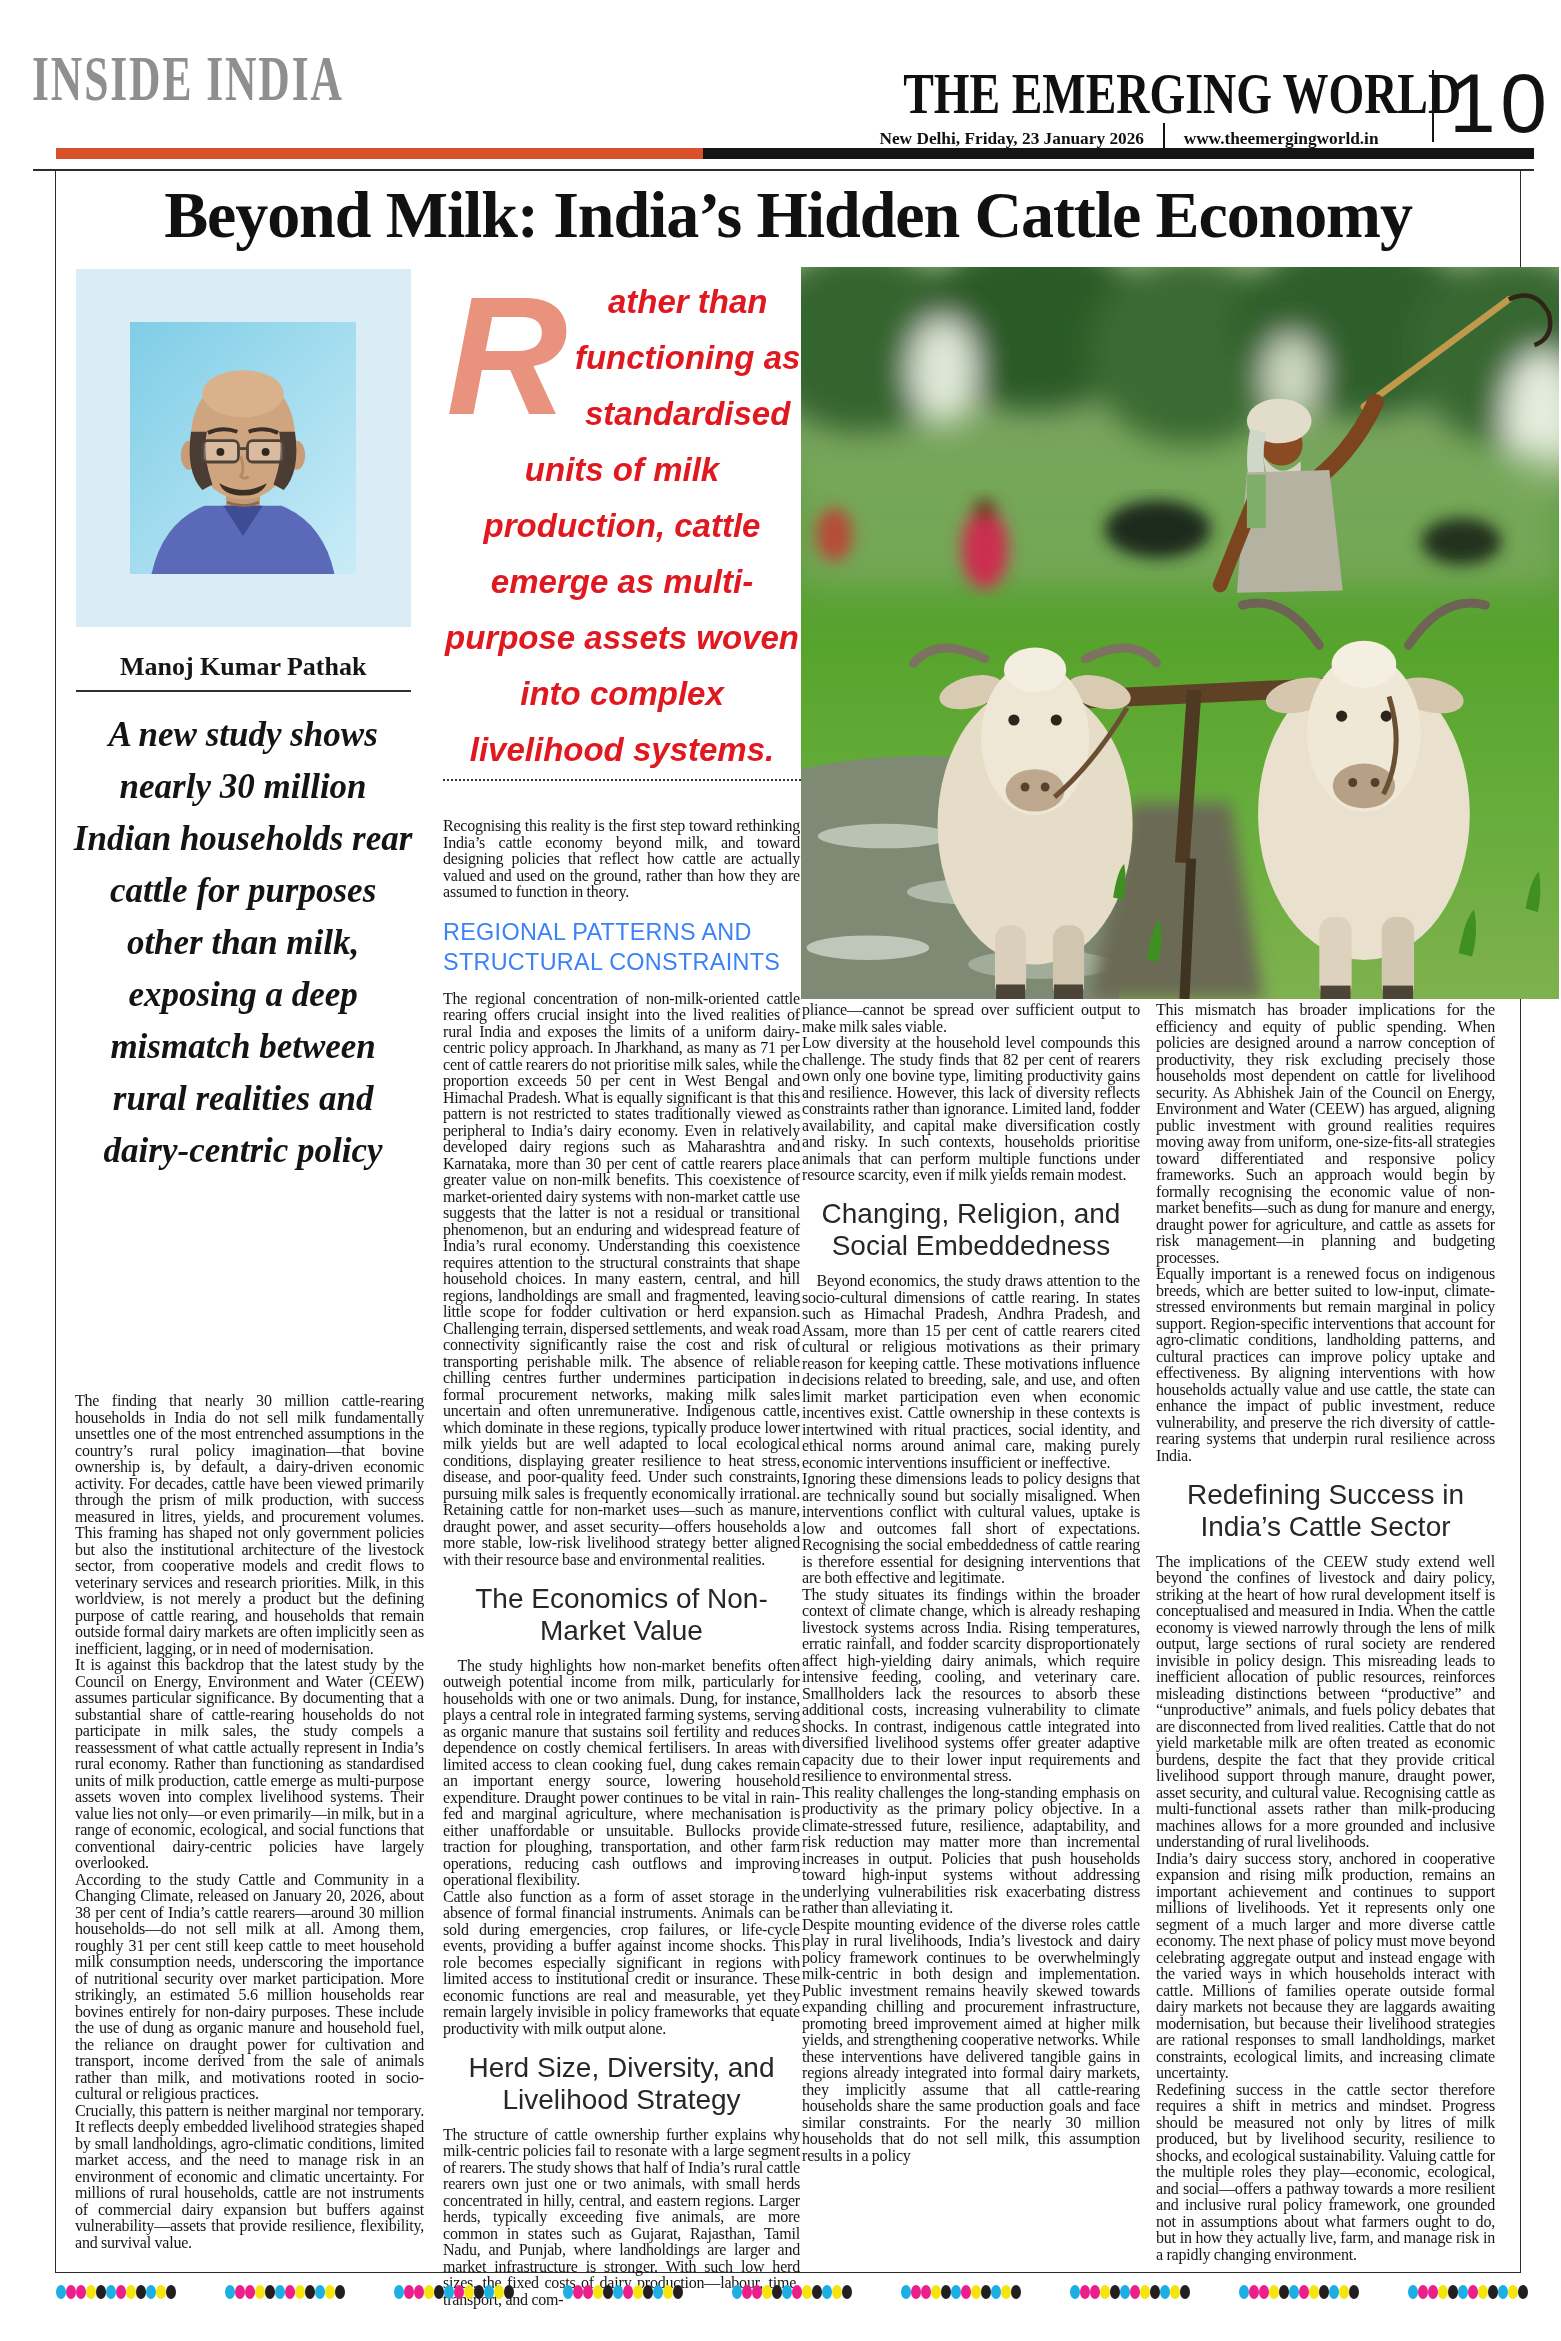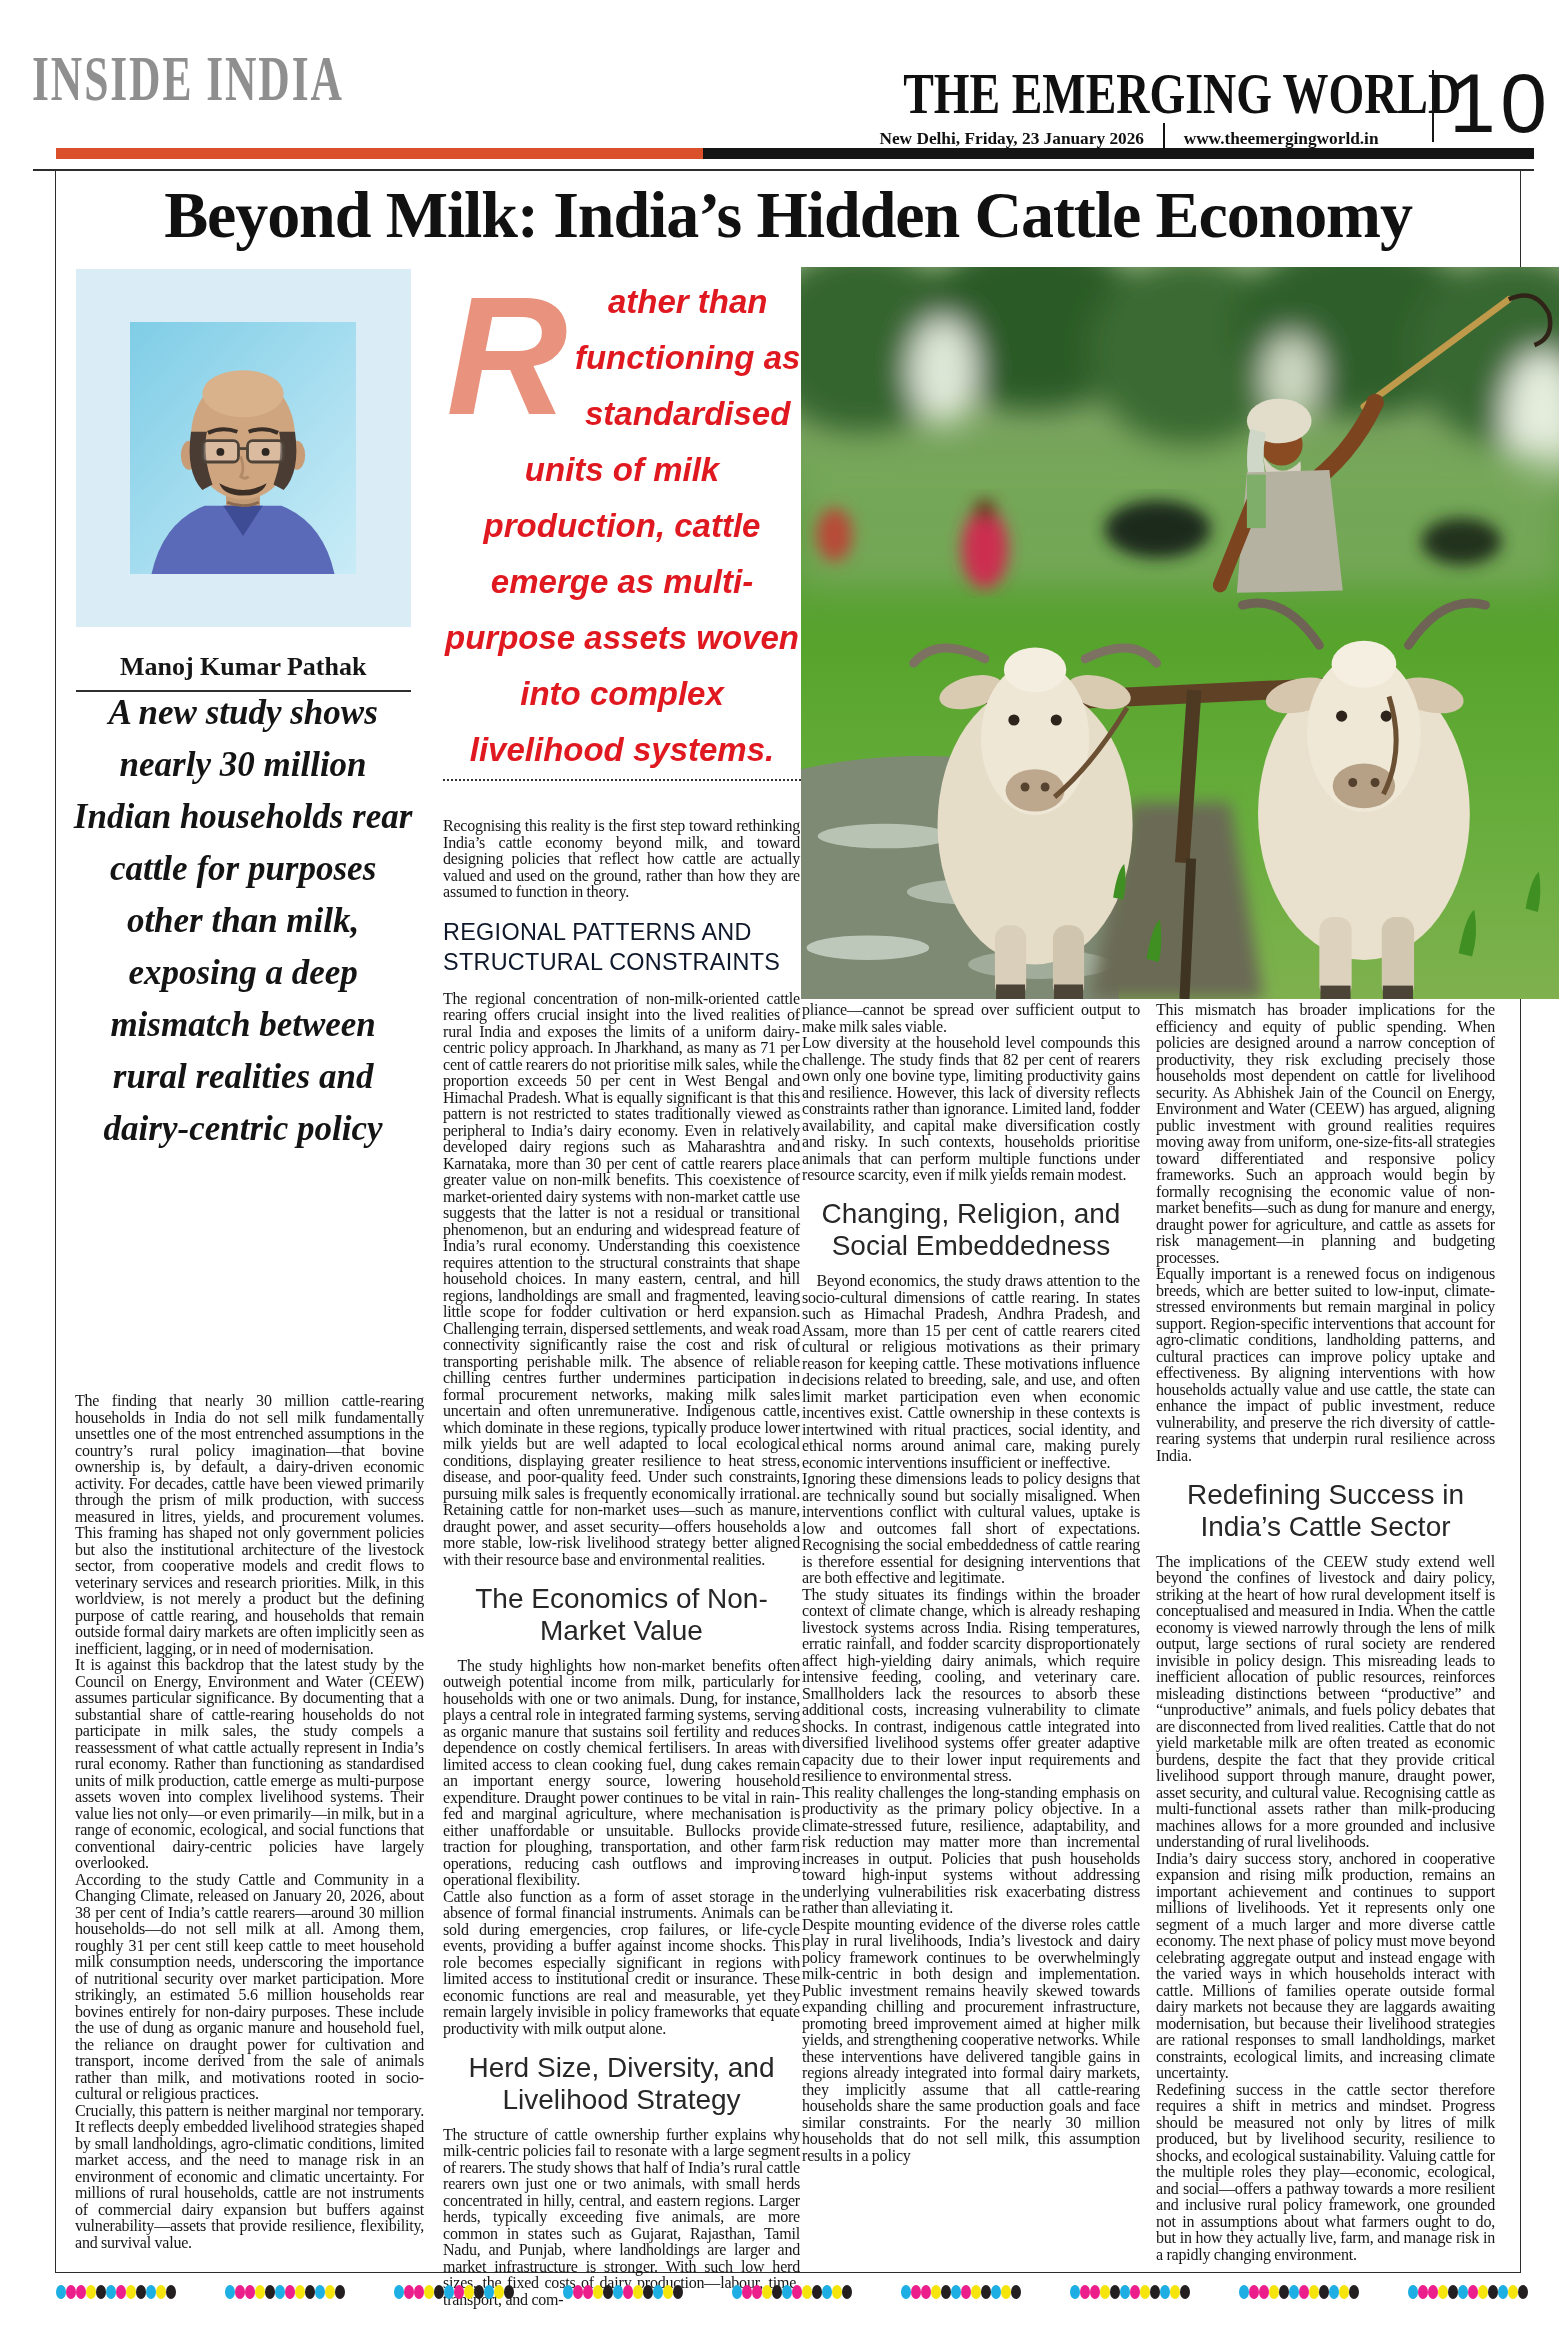--- a/index.html
+++ b/index.html
@@ -42,21 +42,21 @@
     left:0;top:7.8px;width:100%;text-align:center;font-weight:bold;
     font-size:66px;line-height:72px;letter-spacing:-1.1px;white-space:nowrap;color:#111;
   }
 
   
   #author-photo-box{left:20px;top:98px;width:335px;height:358px;background:var(--photo_box_blue);}
   #author-portrait{left:54px;top:53px;width:226px;height:252px;}
   #byline{left:16.7px;top:480px;width:341px;text-align:center;font-size:26px;line-height:31px;font-weight:bold;color:#161616;}
   #byline-rule{left:20px;top:519px;width:335px;height:1.7px;background:#2f2f2f;}
   #deck{
-    left:15.6px;top:516px;width:343px;text-align:center;
+    left:15.6px;top:538px;width:343px;text-align:center;
     font-size:35px;line-height:52px;font-weight:bold;font-style:italic;color:#141414;
   }
   #col1-body{left:19px;top:1222px;width:349px;}
 
   
   #pull-quote{left:387px;top:103px;width:358px;}
   #pull-quote .dropcap{
     float:left;font-family:"Liberation Sans",sans-serif;font-style:italic;font-weight:bold;
     font-size:168px;line-height:134px;color:var(--dropcap_salmon);margin:14.5px 6.7px 0 3.3px;
   }
@@ -73,21 +73,21 @@
   #col4-body{left:1100px;top:831px;width:339px;}
 
   
   .bp{
     margin:0;font-size:16px;line-height:16.5px;text-align:justify;color:#151515;
     letter-spacing:-0.2px;word-spacing:-0.3px;
   }
   .bp.indent{text-indent:14.5px;}
   .h-caps{
     font-family:"Liberation Sans",sans-serif;font-size:23.4px;line-height:30px;font-weight:400;
-    color:#0f172a;letter-spacing:0.3px;margin:16.7px 0 13.4px;text-align:left;
+    color:#3b82f6;letter-spacing:0.3px;margin:16.7px 0 13.4px;text-align:left;
   }
   .h-center{
     font-family:"Liberation Sans",sans-serif;font-size:28px;line-height:32px;font-weight:400;
     color:#272727;text-align:center;margin:14.5px 0 11px;
   }
 
   
   #footer-dots{left:56px;top:2285px;width:1494px;display:flex;gap:49px;}
   .dot-cluster{display:inline-flex;}
   .dot{width:10px;height:14px;border-radius:50%;display:inline-block;}

